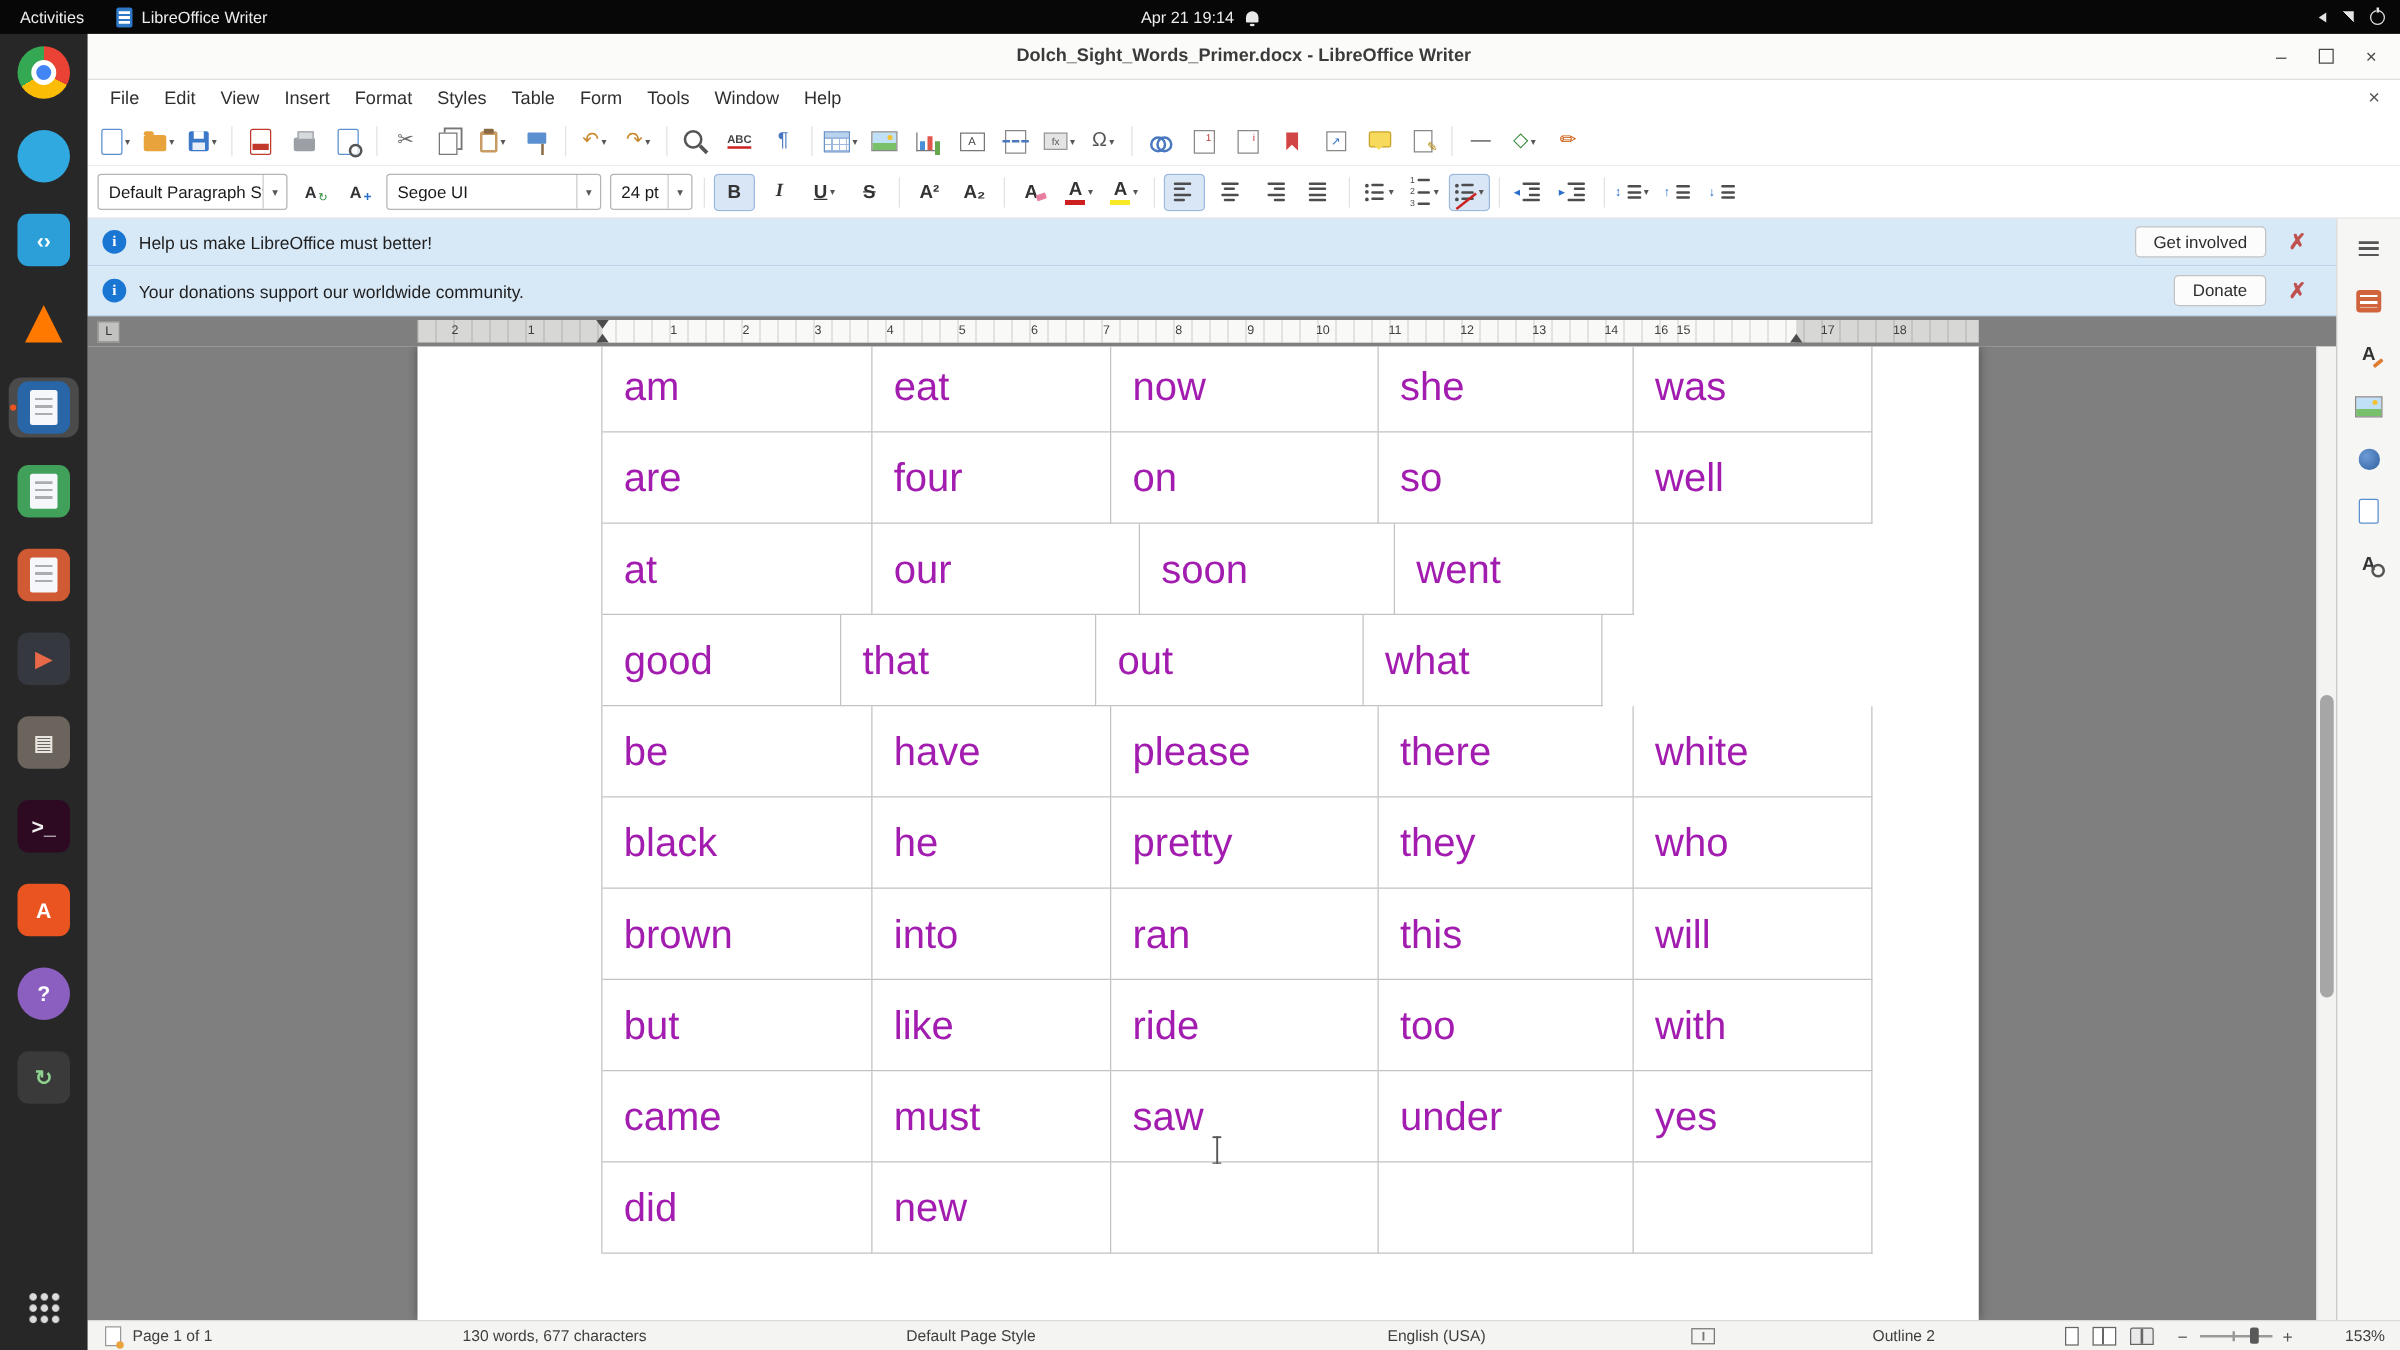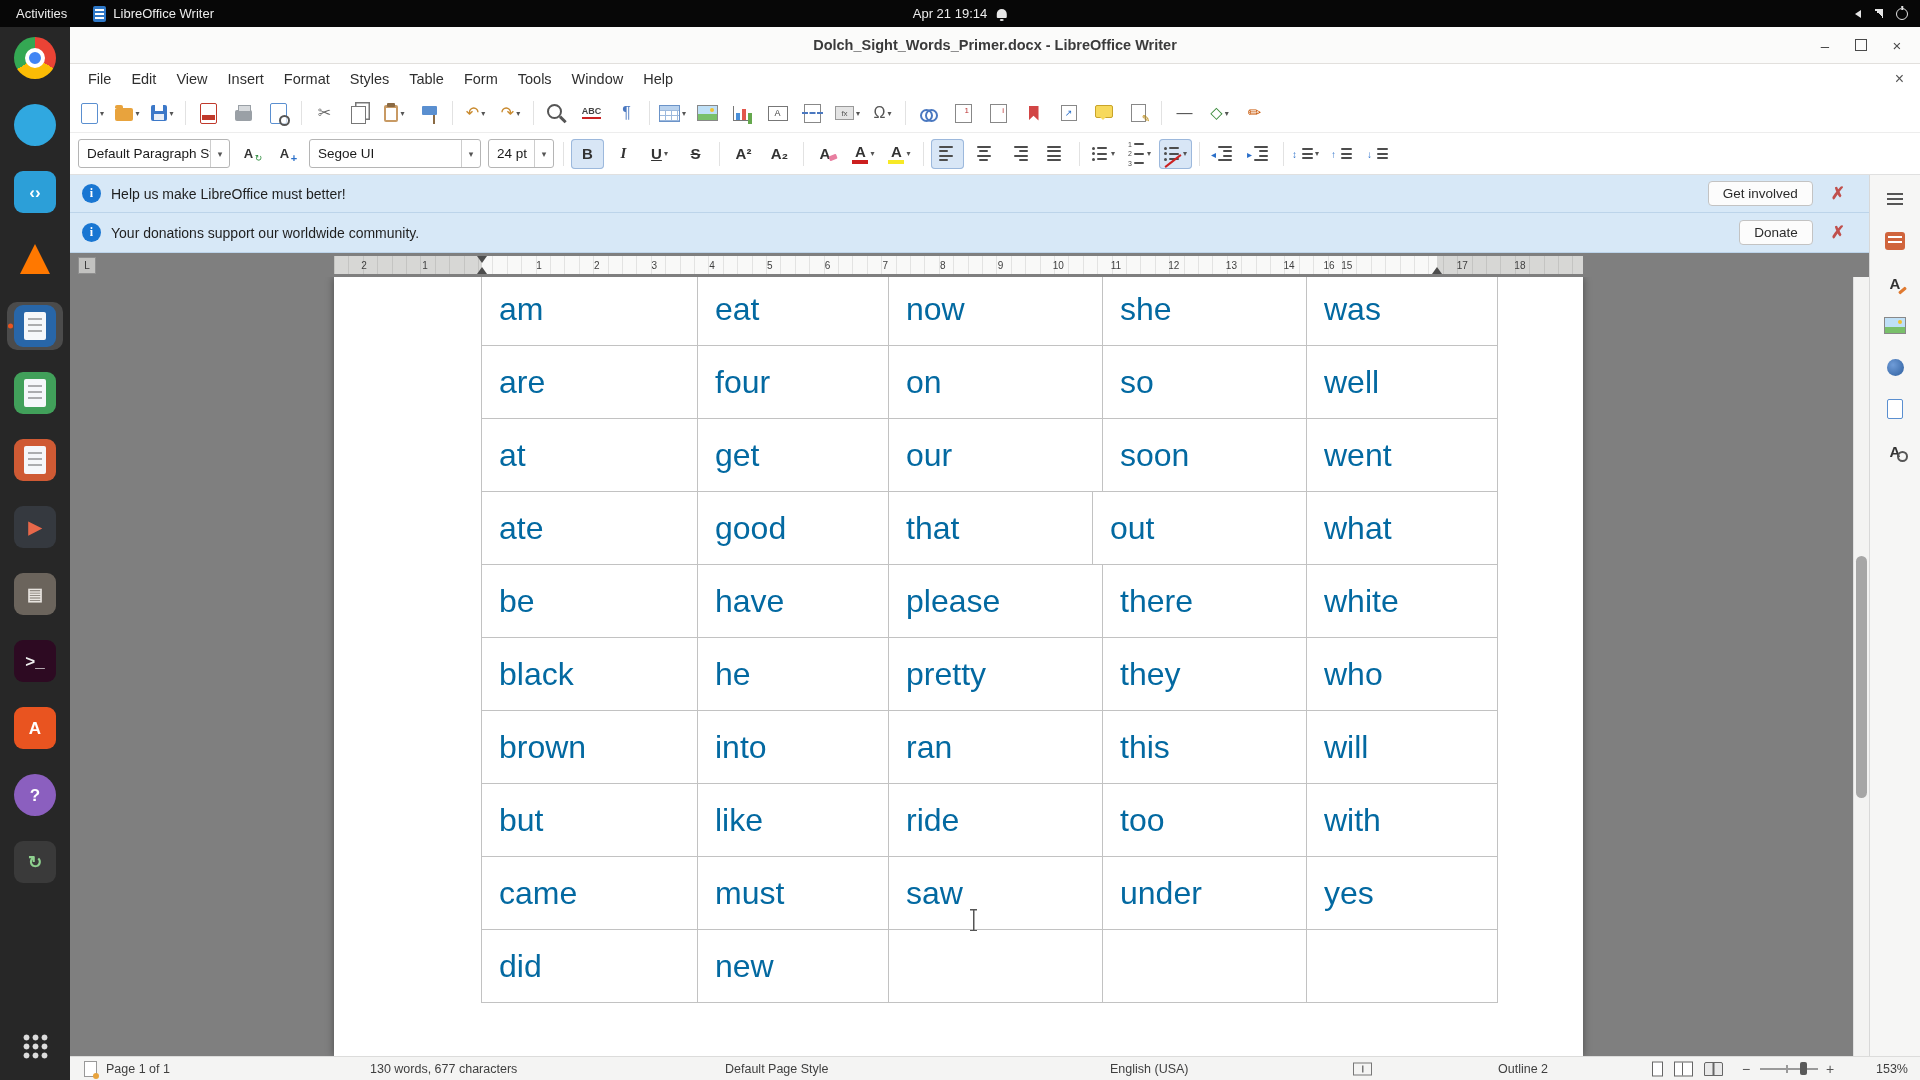--- a/index.html
+++ b/index.html
@@ -150,21 +150,21 @@
   .rmark{position:absolute;width:0;height:0;border-left:5px solid transparent;border-right:5px solid transparent;}
   .rmark.top{border-top:7px solid #4d4d4d;top:3px;}
   .rmark.bot{border-bottom:7px solid #4d4d4d;bottom:3px;}
 
   
   .workspace{flex:1;position:relative;background:#7f7f7f;overflow:hidden;}
   .page{position:absolute;left:264px;top:0;bottom:0;width:1249px;background:#fff;box-shadow:0 0 8px rgba(0,0,0,.4);}
   .dtable{position:absolute;left:147px;top:-4px;border-left:1px solid #c2c2c2;}
   .trow{display:flex;height:73px;}
   .tcell{border-right:1px solid #c2c2c2;border-bottom:1px solid #c2c2c2;display:flex;align-items:center;padding-left:17px;
-         font-size:32px;color:#0369a1;box-sizing:border-box;}
+         font-size:32px;color:#a21caf;box-sizing:border-box;}
   .ibeam{position:absolute;width:9px;height:22px;
      background:linear-gradient(#555,#555) top center/1.5px 100% no-repeat,
                 linear-gradient(#555,#555) top/7px 1.5px no-repeat,
                 linear-gradient(#555,#555) bottom/7px 1.5px no-repeat;}
   .vscroll{position:absolute;right:0;top:0;bottom:0;width:15px;background:#f3f3f2;border-left:1px solid #e0e0e0;}
   .vthumb{position:absolute;left:2px;right:2px;top:279px;height:242px;background:#a6a6a6;border-radius:7px;}
 
   
   .side-strip{width:50px;background:#f6f6f5;border-left:1px solid #d8d8d8;display:flex;flex-direction:column;align-items:center;padding-top:8px;gap:10px;flex:0 0 auto;}
   .sb-btn{width:36px;height:32px;display:flex;align-items:center;justify-content:center;border-radius:4px;position:relative;}
@@ -676,27 +676,25 @@
               </div>
               <div class="trow">
                 <div class="tcell" style="width: 216px;">are</div>
                 <div class="tcell" style="width: 191px;">four</div>
                 <div class="tcell" style="width: 214px;">on</div>
                 <div class="tcell" style="width: 204px;">so</div>
                 <div class="tcell" style="width: 191px;">well</div>
               </div>
               <div class="trow">
                 <div class="tcell" style="width: 216px;">at</div>
-                <div class="tcell" style="width: 191px;">get</div>
                 <div class="tcell" style="width: 214px;">our</div>
                 <div class="tcell" style="width: 204px;">soon</div>
                 <div class="tcell" style="width: 191px;">went</div>
               </div>
               <div class="trow">
-                <div class="tcell" style="width: 216px;">ate</div>
                 <div class="tcell" style="width: 191px;">good</div>
                 <div class="tcell" style="width: 204px;">that</div>
                 <div class="tcell" style="width: 214px;">out</div>
                 <div class="tcell" style="width: 191px;">what</div>
               </div>
               <div class="trow">
                 <div class="tcell" style="width: 216px;">be</div>
                 <div class="tcell" style="width: 191px;">have</div>
                 <div class="tcell" style="width: 214px;">please</div>
                 <div class="tcell" style="width: 204px;">there</div>

